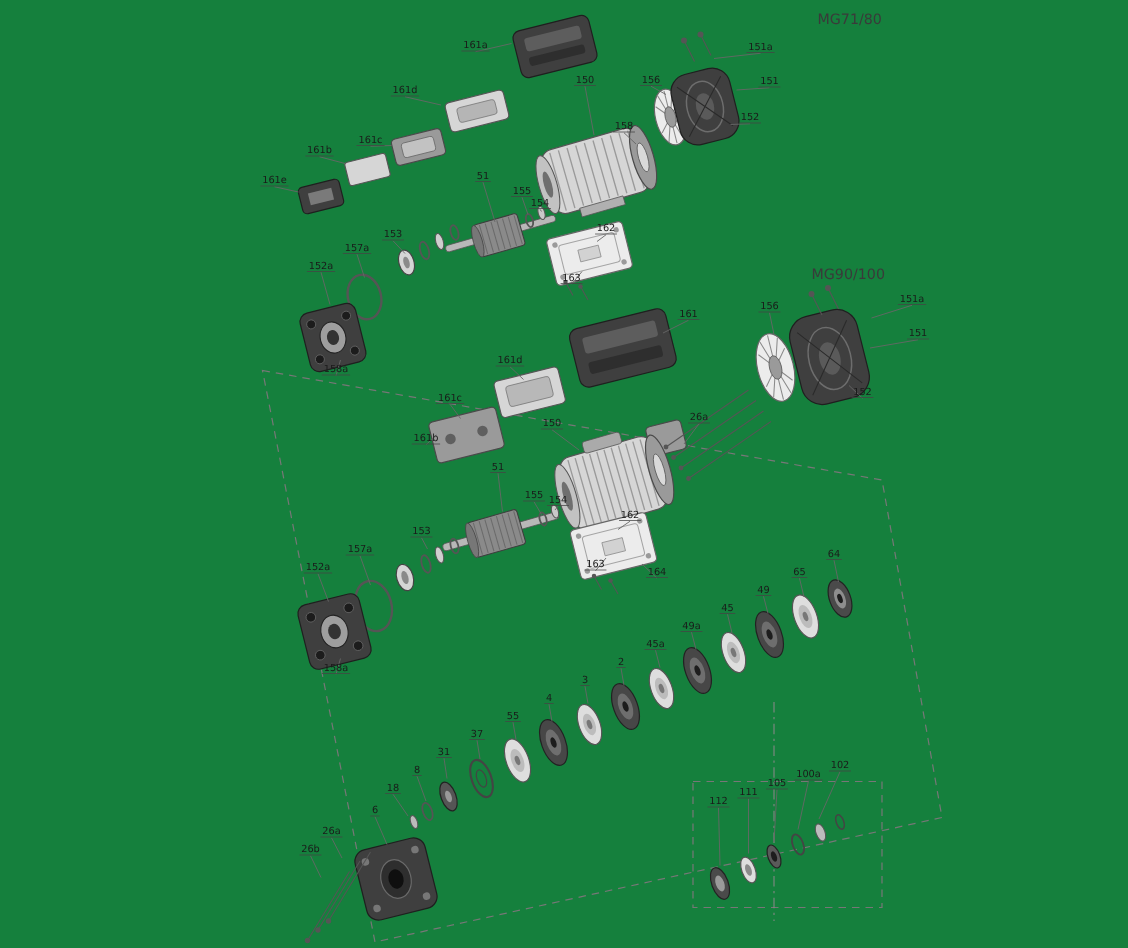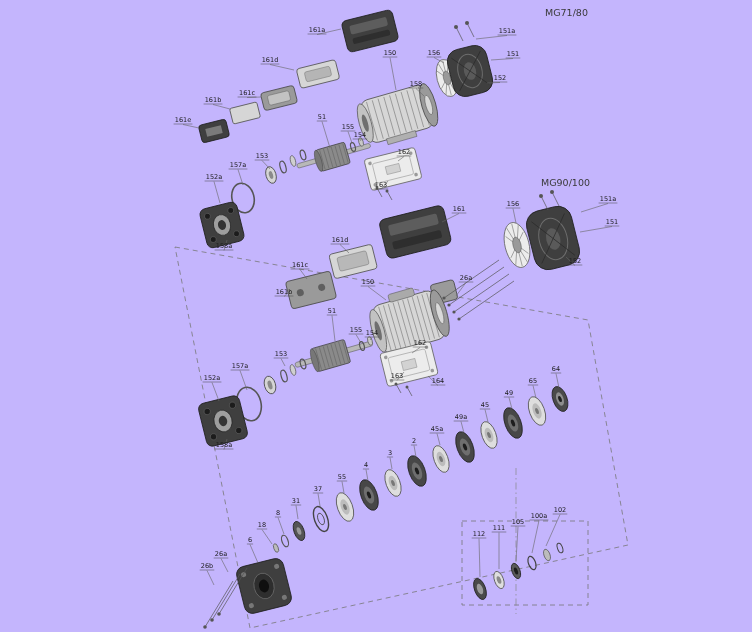--- a/index.html
+++ b/index.html
@@ -1,16 +1,16 @@
 <!DOCTYPE html>
 <html><head>
 <meta charset="utf-8">
 <style>
   html,body{margin:0;padding:0;background:#fff;}
-  .stage{width:752px;height:632px;position:relative;background:#c4b5fd;overflow:hidden;
+  .stage{width:752px;height:632px;position:relative;background:#15803d;overflow:hidden;
          font-family:"DejaVu Sans",sans-serif;}
   svg{display:block;}
   text.callout{font-size:6.5px;fill:#1a1a1a;font-family:"DejaVu Sans",sans-serif;}
   text.title{font-size:9.5px;fill:#3a3a3a;font-family:"DejaVu Sans",sans-serif;}
   .callout-line{stroke:#666;stroke-width:0.6;}
   .callout-underline{stroke:#444;stroke-width:0.5;}
   .dark{fill:#3f3f3f;stroke:#1f1f1f;stroke-width:0.8;}
   .mid{fill:#9a9a9a;stroke:#4a4a4a;stroke-width:0.8;}
   .light{fill:#d6d6d6;stroke:#555;stroke-width:0.8;}
   .xlight{fill:#ececec;stroke:#666;stroke-width:0.8;}

